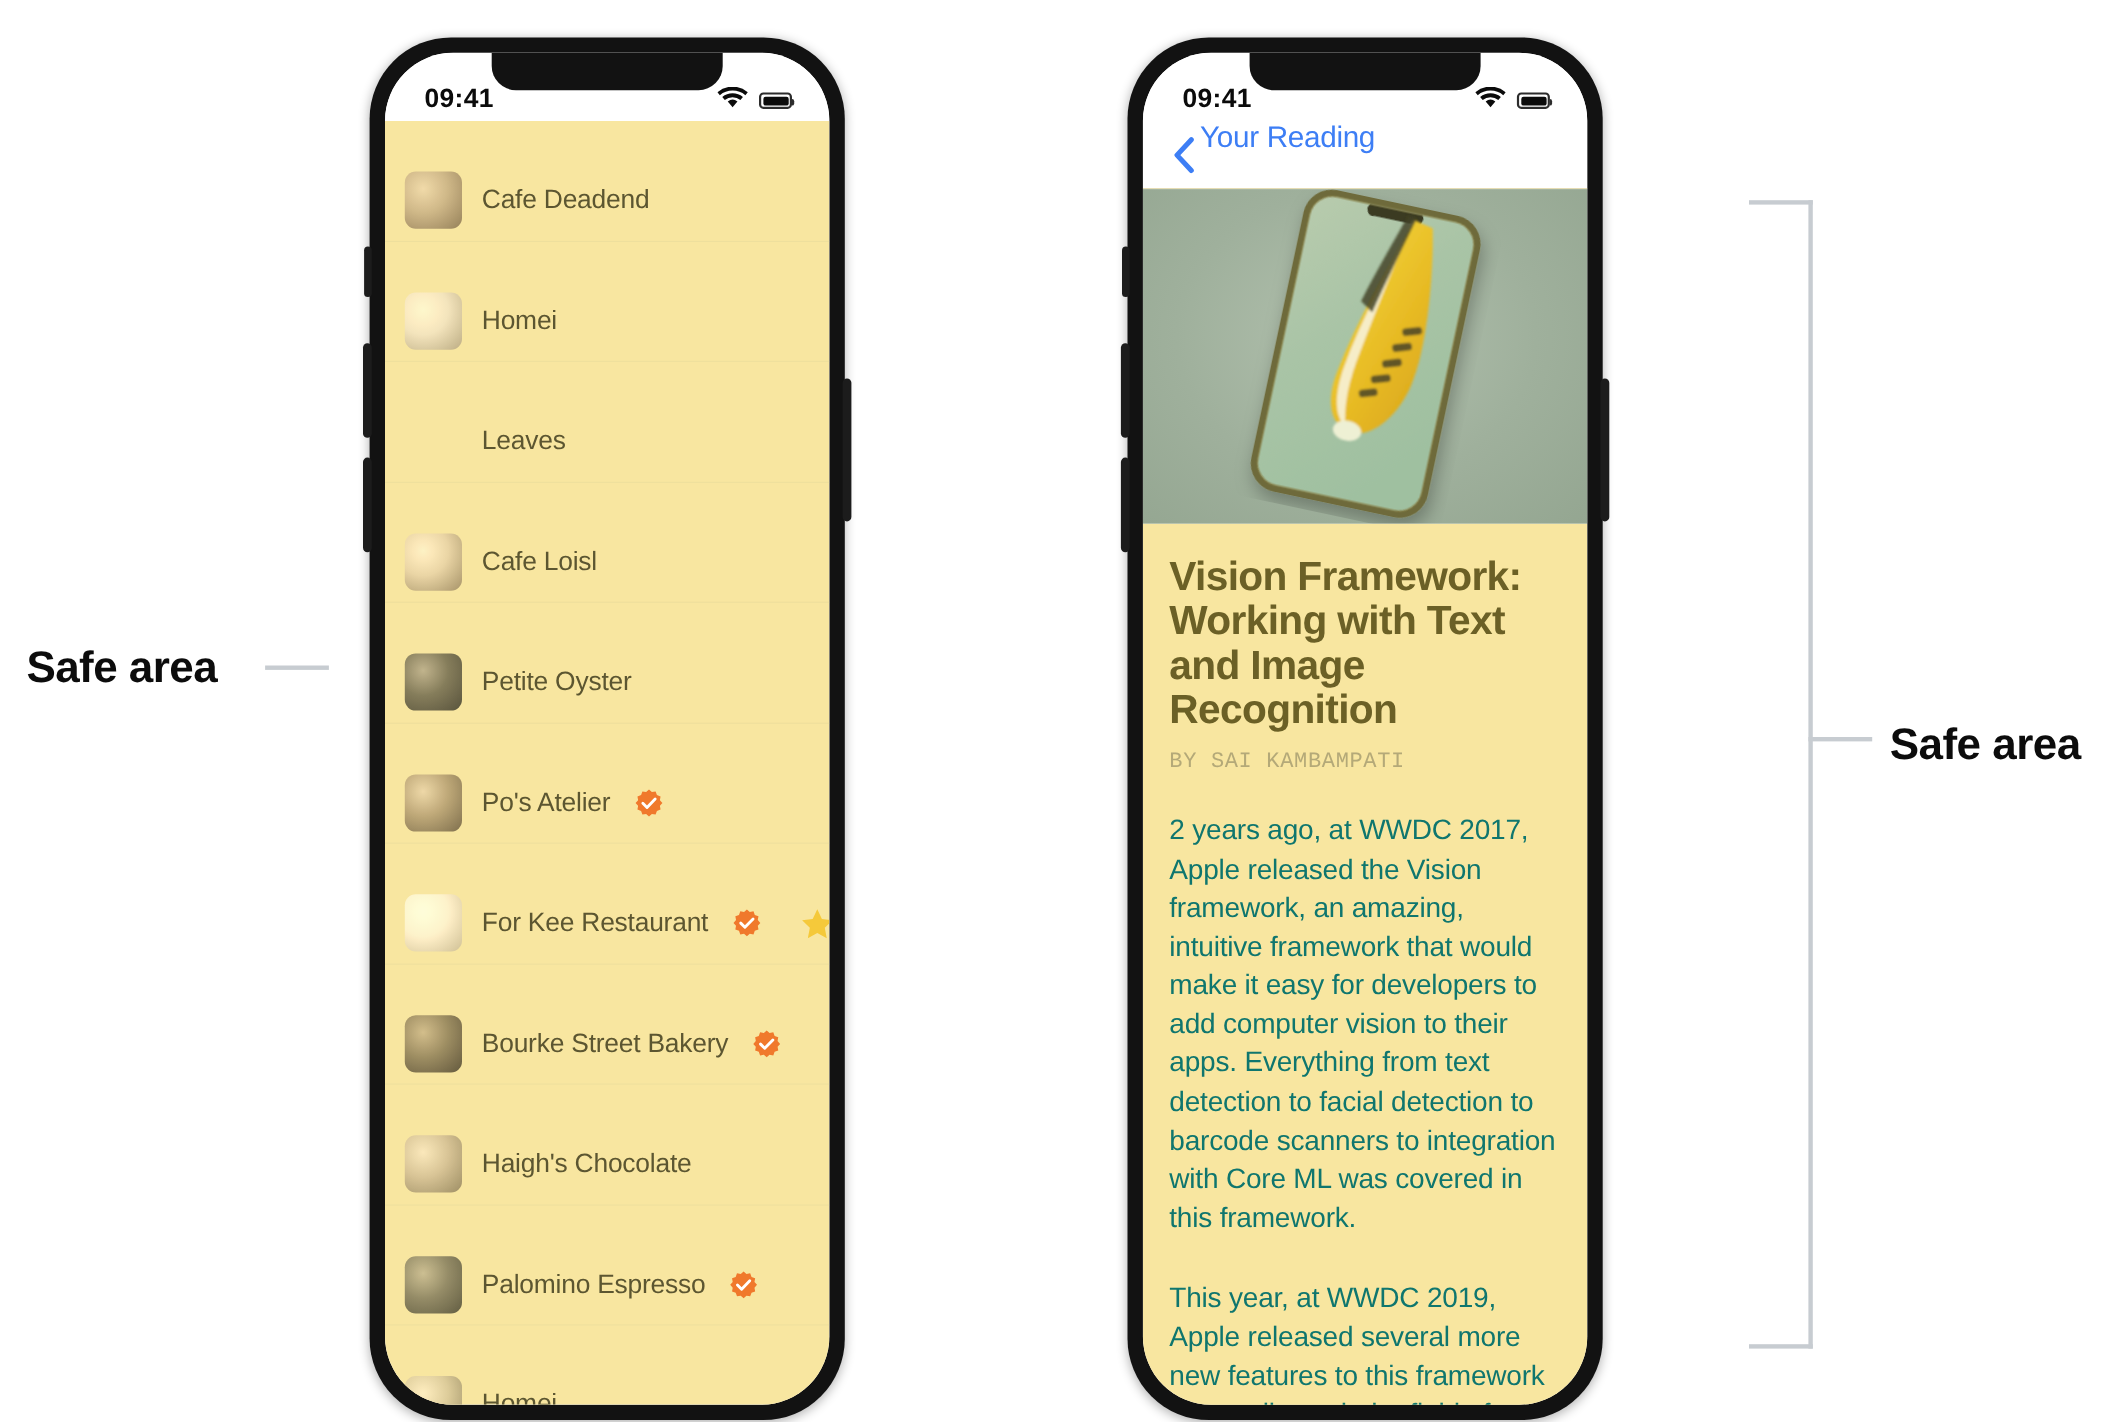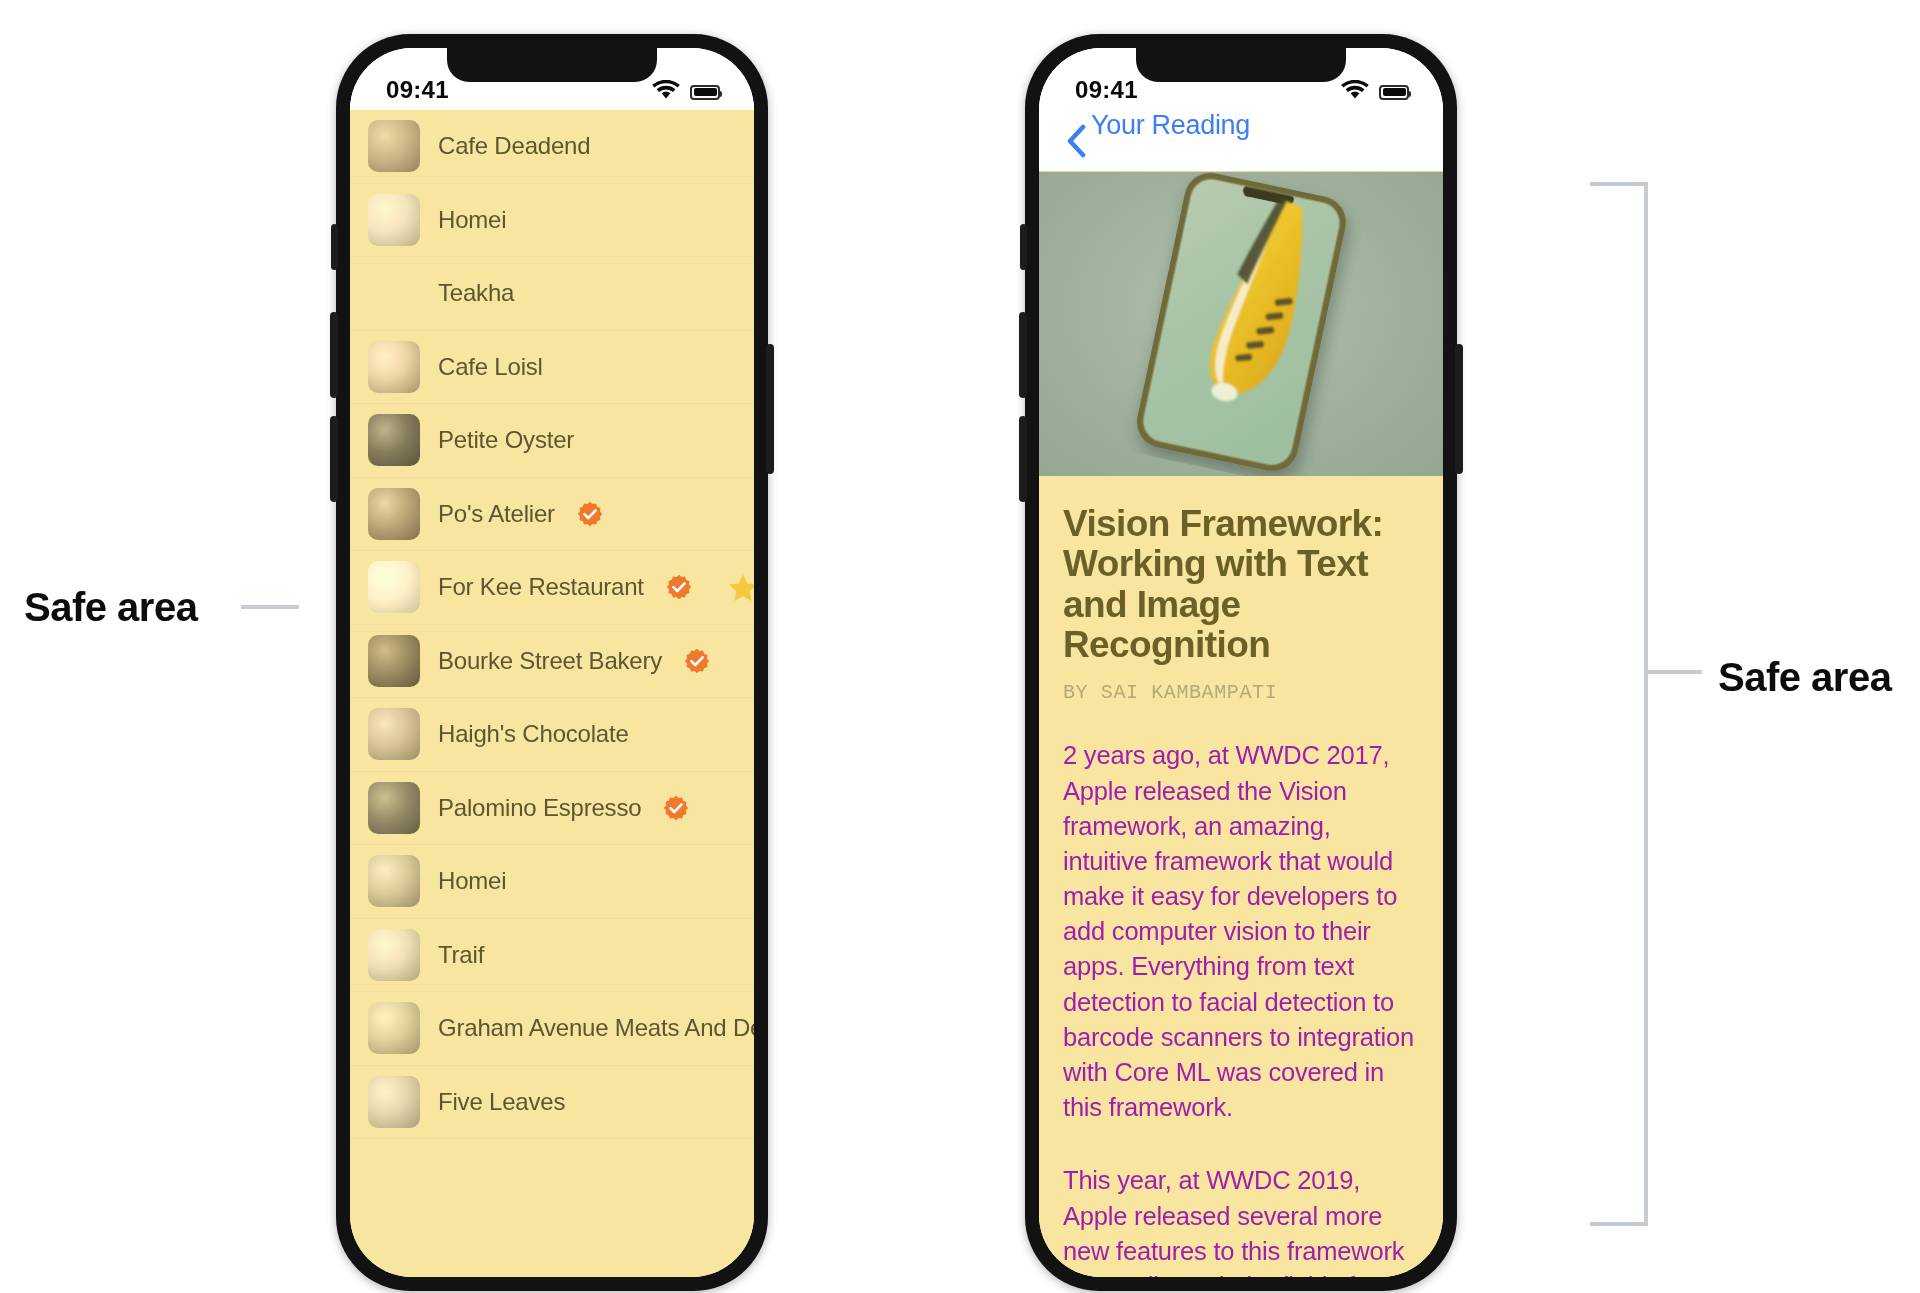--- a/index.html
+++ b/index.html
@@ -78,20 +78,21 @@
   .batt { width:30px; height:15px; border:2px solid #2c2c2c; border-radius:4px; position:relative; }
   .batt::after { content:""; position:absolute; right:-4px; top:4px; width:2px; height:6px; background:#2c2c2c; border-radius:0 2px 2px 0;}
   .batt i { position:absolute; left:1.5px; top:1.5px; bottom:1.5px; right:1.5px; background:#0b0b0b; border-radius:2px; display:block;}
 
   
   .list { background:#f8e6a0; height: calc(100% - 62px); overflow:hidden; }
   .row {
     display:flex; align-items:center; gap:18px;
     height:73.5px; padding: 0 18px;
     border-bottom:1px solid #eedf9d;
+    margin-top:36px;
   }
   .thumb {
     width:52px; height:52px; border-radius:10px; flex:0 0 52px;
     background-size:cover; background-position:center;
     filter: sepia(0.45) saturate(0.85) opacity(0.9);
   }
   .row-name { font-size:24px; color:#5c5631; letter-spacing:-0.2px; white-space:nowrap; }
   .check { width:26px; height:26px; flex:0 0 26px; margin-left:4px; }
   .spacer { flex:1 1 auto; }
   .star { width:28px; height:28px; flex:0 0 28px; }
@@ -117,21 +118,21 @@
     font-size:37px; font-weight:bold; line-height:1.09;
     color:#6b6026; letter-spacing:-0.6px;
   }
   .art-byline {
     margin-top:16px; font-size:20px; color:#b4a978;
     letter-spacing:0.6px;
     font-family:Liberation Mono, monospace;
   }
   .art-p {
     margin-top:34px; font-size:25.5px; line-height:1.38;
-    color:#a21caf; letter-spacing:-0.2px;
+    color:#0f766e; letter-spacing:-0.2px;
   }
   .art-p.second { margin-top:38px; }
 </style>
 </head>
 <body>
 
 <div id="stage">
 
   <div id="bracket-left" class="bracket">
     <div class="vline"></div>
@@ -181,21 +182,21 @@
             <div class="row-name">Cafe Deadend</div>
             <div class="spacer"></div>
           </div>
           <div class="row">
             <div class="thumb" style="background-image: radial-gradient(circle at 32% 30%, rgb(240, 230, 192) 0%, rgb(217, 210, 176) 45%, rgb(168, 153, 106) 100%);"></div>
             <div class="row-name">Homei</div>
             <div class="spacer"></div>
           </div>
           <div class="row">
             <div class="thumb"></div>
-            <div class="row-name">Teakha</div>
+            <div class="row-name">Leaves</div>
             <div class="spacer"></div>
           </div>
           <div class="row">
             <div class="thumb" style="background-image: radial-gradient(circle at 32% 30%, rgb(239, 224, 180) 0%, rgb(216, 194, 138) 45%, rgb(154, 127, 69) 100%);"></div>
             <div class="row-name">Cafe Loisl</div>
             <div class="spacer"></div>
           </div>
           <div class="row">
             <div class="thumb" style="background-image: radial-gradient(circle at 32% 30%, rgb(169, 162, 119) 0%, rgb(110, 106, 64) 45%, rgb(63, 64, 38) 100%);"></div>
             <div class="row-name">Petite Oyster</div>

